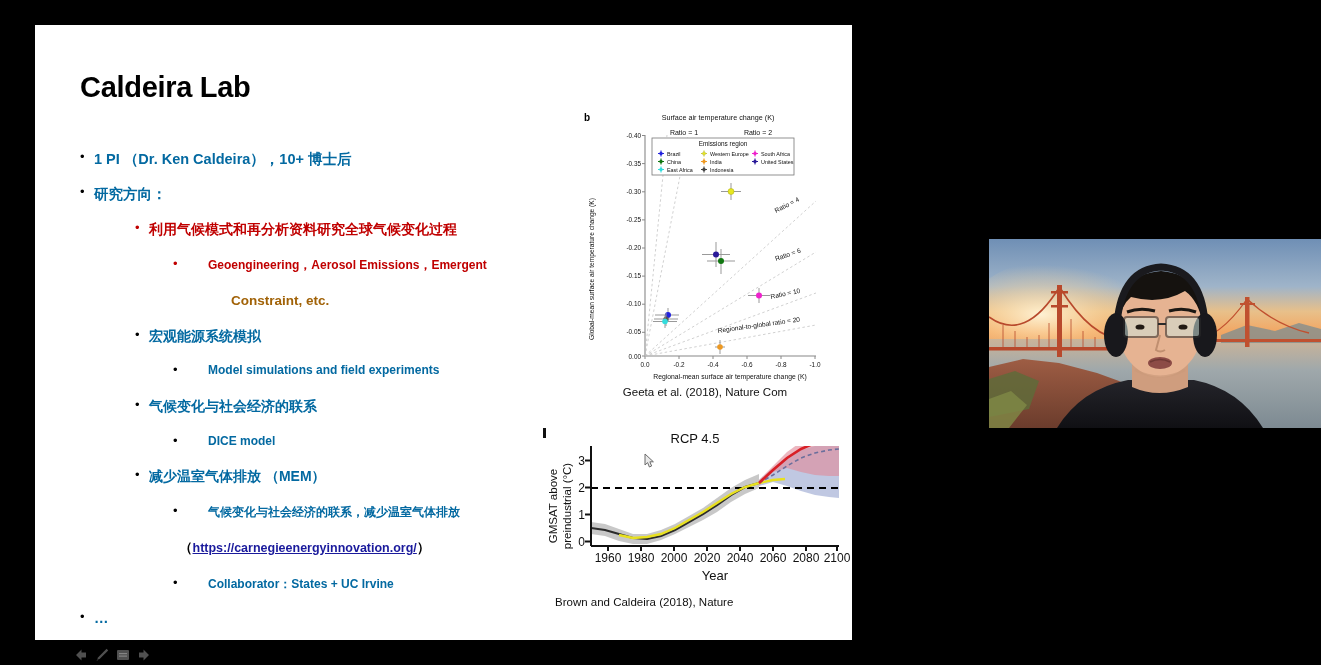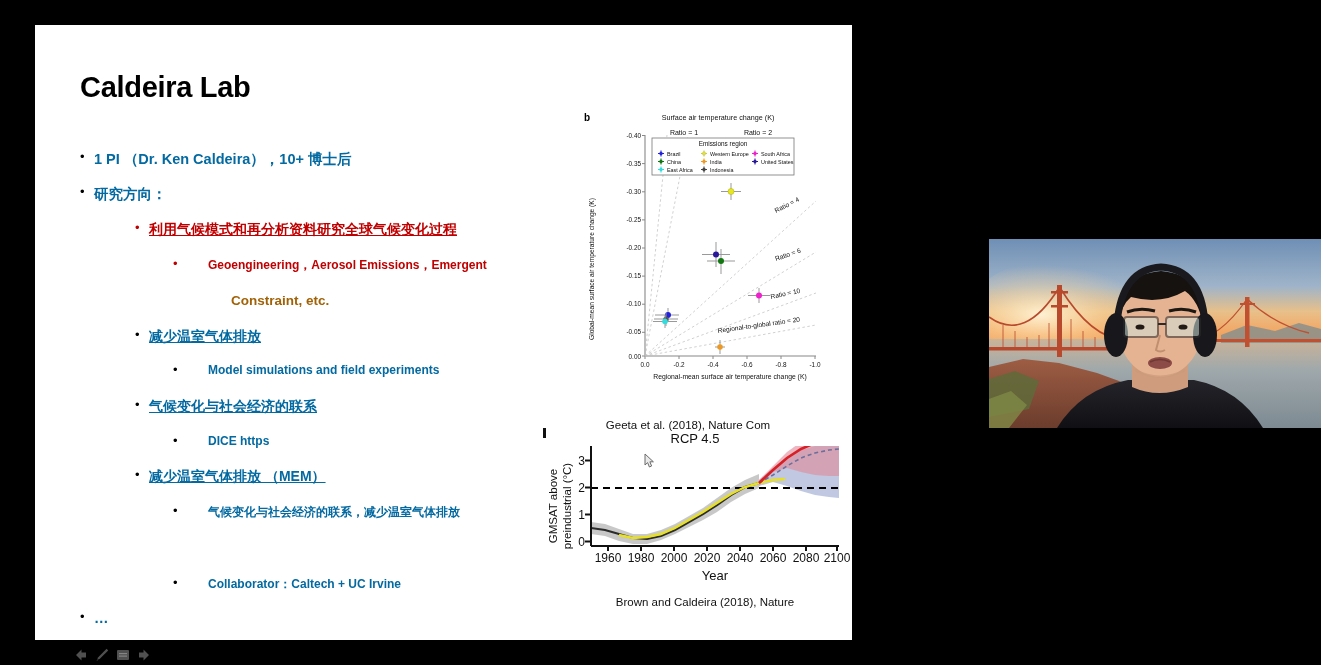--- a/index.html
+++ b/index.html
@@ -33,44 +33,43 @@
   }
   .bul-dot.red { color: #c00000; }
   .bul-text { font-weight: bold; color: #0369a1; white-space: nowrap; }
   .bul-text.red { color: #c00000; }
 
   .lvl1 { left: 45px; }
   .lvl2 { left: 100px; }
   .lvl3 { left: 138px; }
 
   .lvl1 .bul-text { font-size: 14.5px; }
-  .lvl2 .bul-text { font-size: 14px; text-decoration: underline; }
+  .lvl2 .bul-text { font-size: 14px; }
   .lvl3 .bul-text { font-size: 12px; margin-left: 21px; }
 
   .bul-sub { position: absolute; font-size: 13.5px; font-weight: bold; color: #000; }
   .link { color: #1a1a9c; text-decoration: underline; font-weight: bold; font-size: 12.5px; }
 
   
   #nav { position: absolute; left: 38px; top: 622px; display: flex; gap: 5px; align-items: center; }
   #nav .navicon { width: 16px; height: 16px; opacity: .72; display: block; }
 
   
   #chart-top { position: absolute; left: 545px; top: 84px; width: 245px; height: 300px; }
   #chart-top-caption {
-    position: absolute; left: 528px; top: 361px; width: 250px;
+    position: absolute; left: 545px; top: 361px; width: 250px;
     text-align: center; font-size: 11.5px; color: #111;
     font-family: "Liberation Sans", sans-serif;
-    margin-top: 33px;
   }
 
   
   #chart-bot { position: absolute; left: 500px; top: 399px; width: 320px; height: 160px; }
   #chart-bot-caption {
     position: absolute; left: 520px; top: 571px; width: 300px;
-    text-align: center; font-size: 11.5px; color: #111;
+    text-align: left; font-size: 11.5px; color: #111;
   }
   #cursor-ptr { position: absolute; left: 608px; top: 428px; width: 14px; height: 16px; }
 
   
   #webcam {
     position: absolute; left: 989px; top: 239px;
     width: 332px; height: 189px; overflow: hidden;
     background: #202030;
   }
   #webcam svg { display:block; }
@@ -101,52 +100,55 @@
 
     <div class="bullet lvl3" style="top:232px">
       <span class="bul-dot red">•</span>
       <span class="bul-text red">Geoengineering，Aerosol Emissions，Emergent</span>
     </div>
 
     <div class="bul-sub" style="left:196px; top:268px; color:#a16207">Constraint, etc.</div>
 
     <div class="bullet lvl2" style="top:303px">
       <span class="bul-dot">•</span>
-      <span class="bul-text">减少温室气体排放</span>
+      <span class="bul-text">宏观能源系统模拟</span>
     </div>
 
     <div class="bullet lvl3" style="top:338px">
       <span class="bul-dot">•</span>
       <span class="bul-text">Model simulations and field experiments</span>
     </div>
 
     <div class="bullet lvl2" style="top:373px">
       <span class="bul-dot">•</span>
       <span class="bul-text">气候变化与社会经济的联系</span>
     </div>
 
     <div class="bullet lvl3" style="top:409px">
       <span class="bul-dot">•</span>
-      <span class="bul-text">DICE https</span>
+      <span class="bul-text">DICE model</span>
     </div>
 
     <div class="bullet lvl2" style="top:443px">
       <span class="bul-dot">•</span>
       <span class="bul-text">减少温室气体排放 （MEM）</span>
     </div>
 
     <div class="bullet lvl3" style="top:479px">
       <span class="bul-dot">•</span>
       <span class="bul-text">气候变化与社会经济的联系，减少温室气体排放</span>
     </div>
 
+    <div class="bul-sub" style="left:144px; top:514px">
+      <span>（</span><a href="#" class="link">https://carnegieenergyinnovation.org/</a><span>）</span>
+    </div>
 
     <div class="bullet lvl3" style="top:551px">
       <span class="bul-dot">•</span>
-      <span class="bul-text">Collaborator：Caltech + UC Irvine</span>
+      <span class="bul-text">Collaborator：States + UC Irvine</span>
     </div>
 
     <div class="bullet lvl1" style="top:585px">
       <span class="bul-dot">•</span>
       <span class="bul-text">…</span>
     </div>
 
     <div id="chart-top">
       <svg width="245" height="300" viewBox="0 0 245 300">
 

